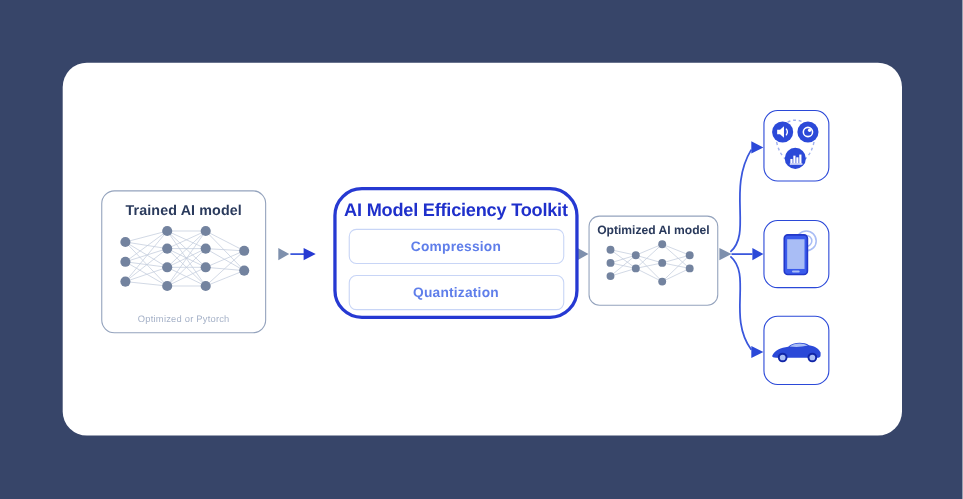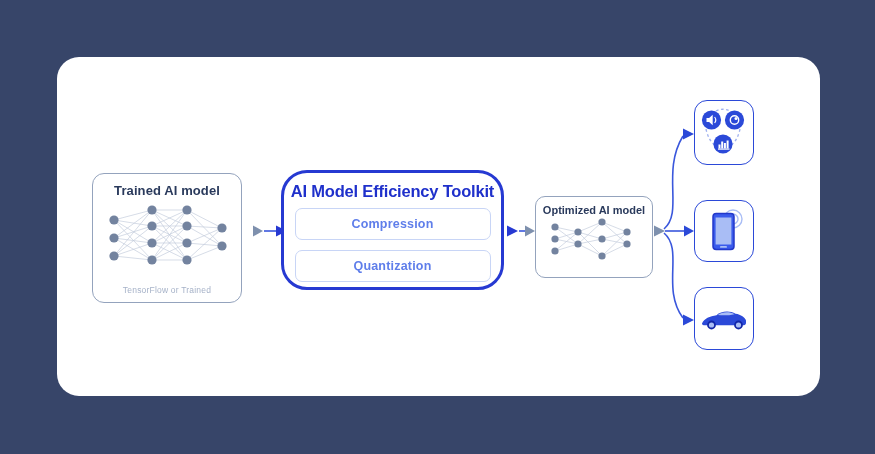--- a/index.html
+++ b/index.html
@@ -23,21 +23,21 @@
     margin-top:9px;text-align:center;font-size:13px;font-weight:700;color:#2A3A5C;
     letter-spacing:.1px;
   }
   .box-trained svg{position:absolute;left:5px;top:27px;}
   .box-trained .caption{
     position:absolute;left:0;right:0;bottom:7px;text-align:center;
     font-size:8.5px;color:#A6B2C8;letter-spacing:.2px;
   }
 
   .box-aimet{
-    left:281px;top:170px;width:223px;height:120px;
+    left:303px;top:170px;width:223px;height:120px;
     border:3px solid #2639D2;border-radius:26px;
   }
   .box-aimet .title{
     margin-top:8px;text-align:center;font-size:16.5px;line-height:20px;
     font-weight:700;color:#1F30CB;letter-spacing:-.2px;
   }
   .module-btn{
     width:196px;height:32px;margin:0 auto;box-sizing:border-box;
     border:1.5px solid #C8D5F6;border-radius:7px;background:#fff;
     display:flex;align-items:center;justify-content:center;
@@ -135,21 +135,21 @@
       <circle cx="54" cy="25" r="4.6" fill="#73839F"></circle>
       <circle cx="54" cy="42" r="4.6" fill="#73839F"></circle>
       <circle cx="54" cy="59" r="4.6" fill="#73839F"></circle>
       <circle cx="89" cy="9" r="4.6" fill="#73839F"></circle>
       <circle cx="89" cy="25" r="4.6" fill="#73839F"></circle>
       <circle cx="89" cy="42" r="4.6" fill="#73839F"></circle>
       <circle cx="89" cy="59" r="4.6" fill="#73839F"></circle>
       <circle cx="124" cy="27" r="4.6" fill="#73839F"></circle>
       <circle cx="124" cy="45" r="4.6" fill="#73839F"></circle>
     </svg>
-  <div class="caption">TensorFlow or Trained</div>
+  <div class="caption">Optimized or Pytorch</div>
 </div>
 
 <div class="node-box box-aimet">
   <div class="title">
     <div>AI Model Efficiency Toolkit</div>
   </div>
   <div class="module-btn first">Compression</div>
   <div class="module-btn second">Quantization</div>
 </div>
 

